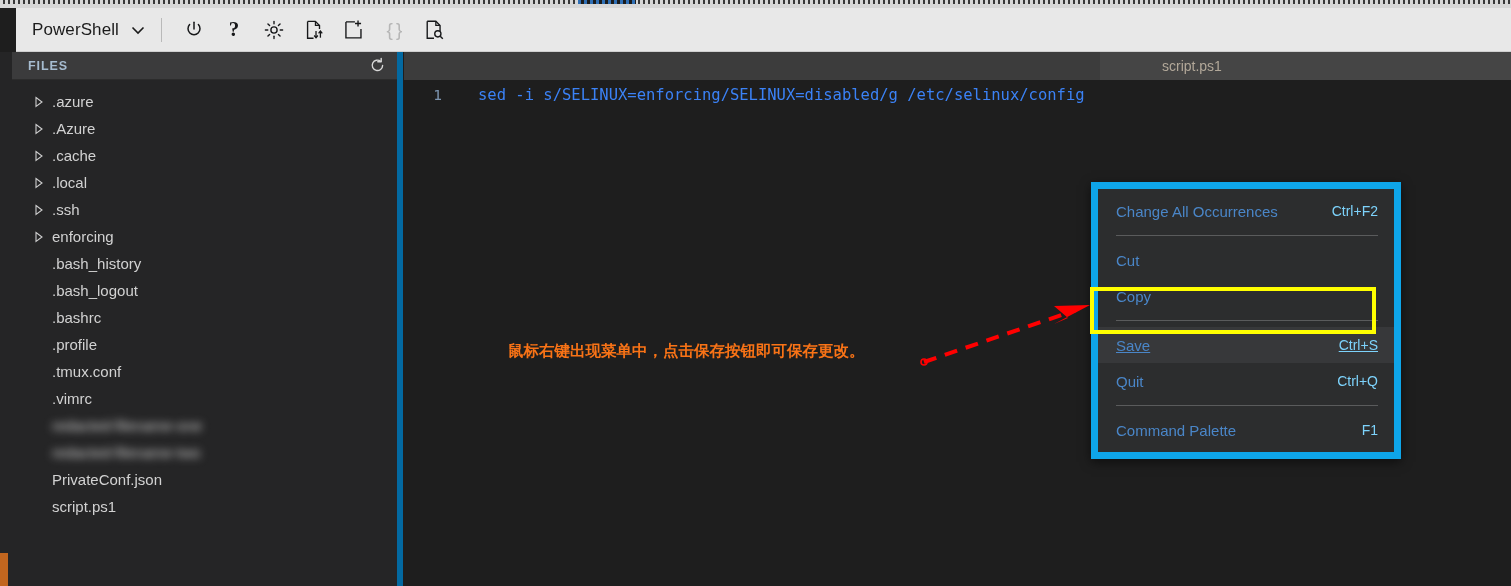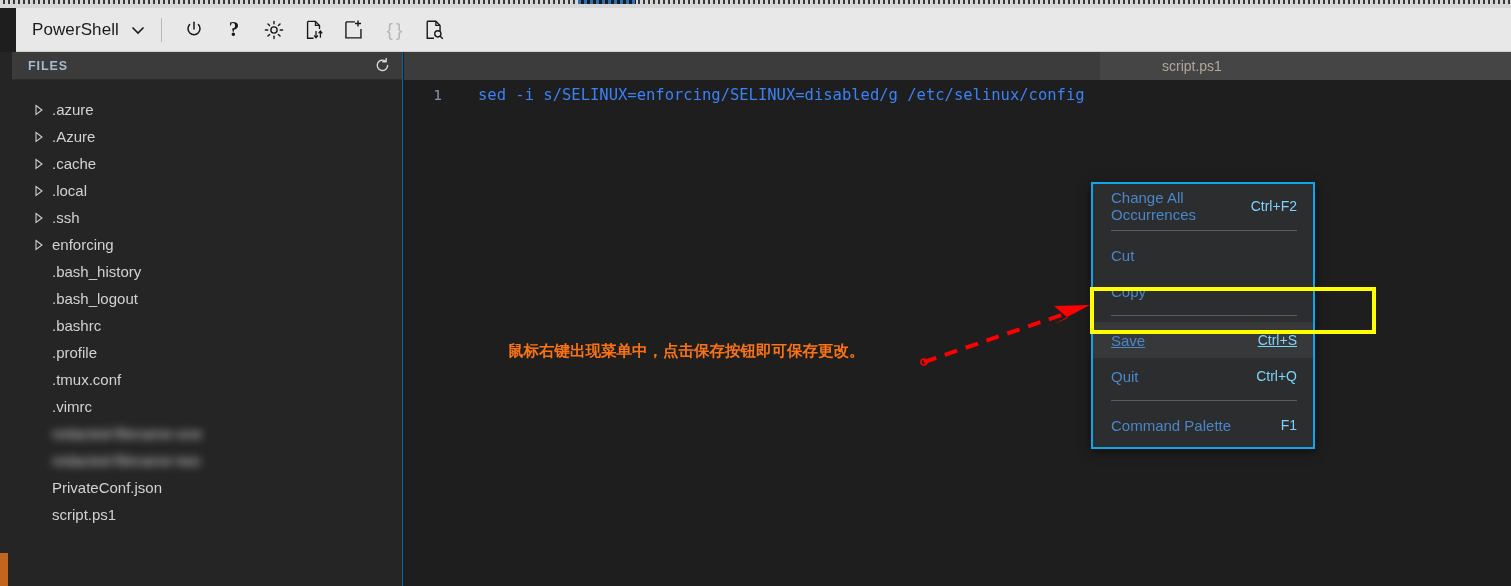--- a/index.html
+++ b/index.html
@@ -74,38 +74,38 @@
   }
   .edge-strip .accent {
     position: absolute; left: 0; bottom: 0; width: 8px; height: 33px;
     background: #c2661f;
   }
 
   
   .sidebar {
     position: absolute; top: 0; left: 12px; width: 391px; height: 534px;
     background: #252526;
-    border-right: 1px solid #0369a1;
+    border-right: 6px solid #0369a1;
   }
   .files-header {
     height: 28px; background: #3b3b3c;
     display: flex; align-items: center;
     padding: 0 10px 0 16px;
     border-bottom: 1px solid #2c2c2c;
   }
   .files-title {
     font-size: 12.5px; font-weight: bold; color: #a6bcd0;
     letter-spacing: .9px;
   }
   .refresh-icon {
     margin-left: auto; width: 20px; height: 20px;
     display: flex; align-items: center; justify-content: center;
     cursor: pointer;
   }
-  .tree { padding-top: 16px; }
+  .tree { padding-top: 8px; }
   .tree-row {
     height: 27px; display: flex; align-items: center;
     padding-left: 22px; cursor: pointer;
   }
   .caret {
     width: 16px; height: 16px; flex: 0 0 16px;
     display: flex; align-items: center; justify-content: flex-start;
     margin-right: 2px;
   }
   .caret-spacer { width: 18px; flex: 0 0 18px; }
@@ -147,23 +147,23 @@
   }
   .code-text {
     font-family: "DejaVu Sans Mono", monospace;
     font-size: 15.5px; color: #3b82f6; white-space: pre;
     padding-left: 26px;
   }
 
   
   .ctx-menu {
     position: absolute; left: 687px; top: 102px;
-    width: 224px;
+    width: 310px;
     background: #2c2d2e;
-    border: 2px solid #0ea5e9;
+    border: 7px solid #0ea5e9;
     box-shadow: 0 3px 10px rgba(0,0,0,.55);
     padding: 4px 0;
   }
   .ctx-item {
     height: 36px; display: flex; align-items: center;
     padding: 0 16px 0 18px;
     font-size: 15px; color: #4a86c8;
     cursor: pointer;
   }
   .ctx-item .kb { margin-left: auto; font-size: 14px; color: #7dd3fc; }

